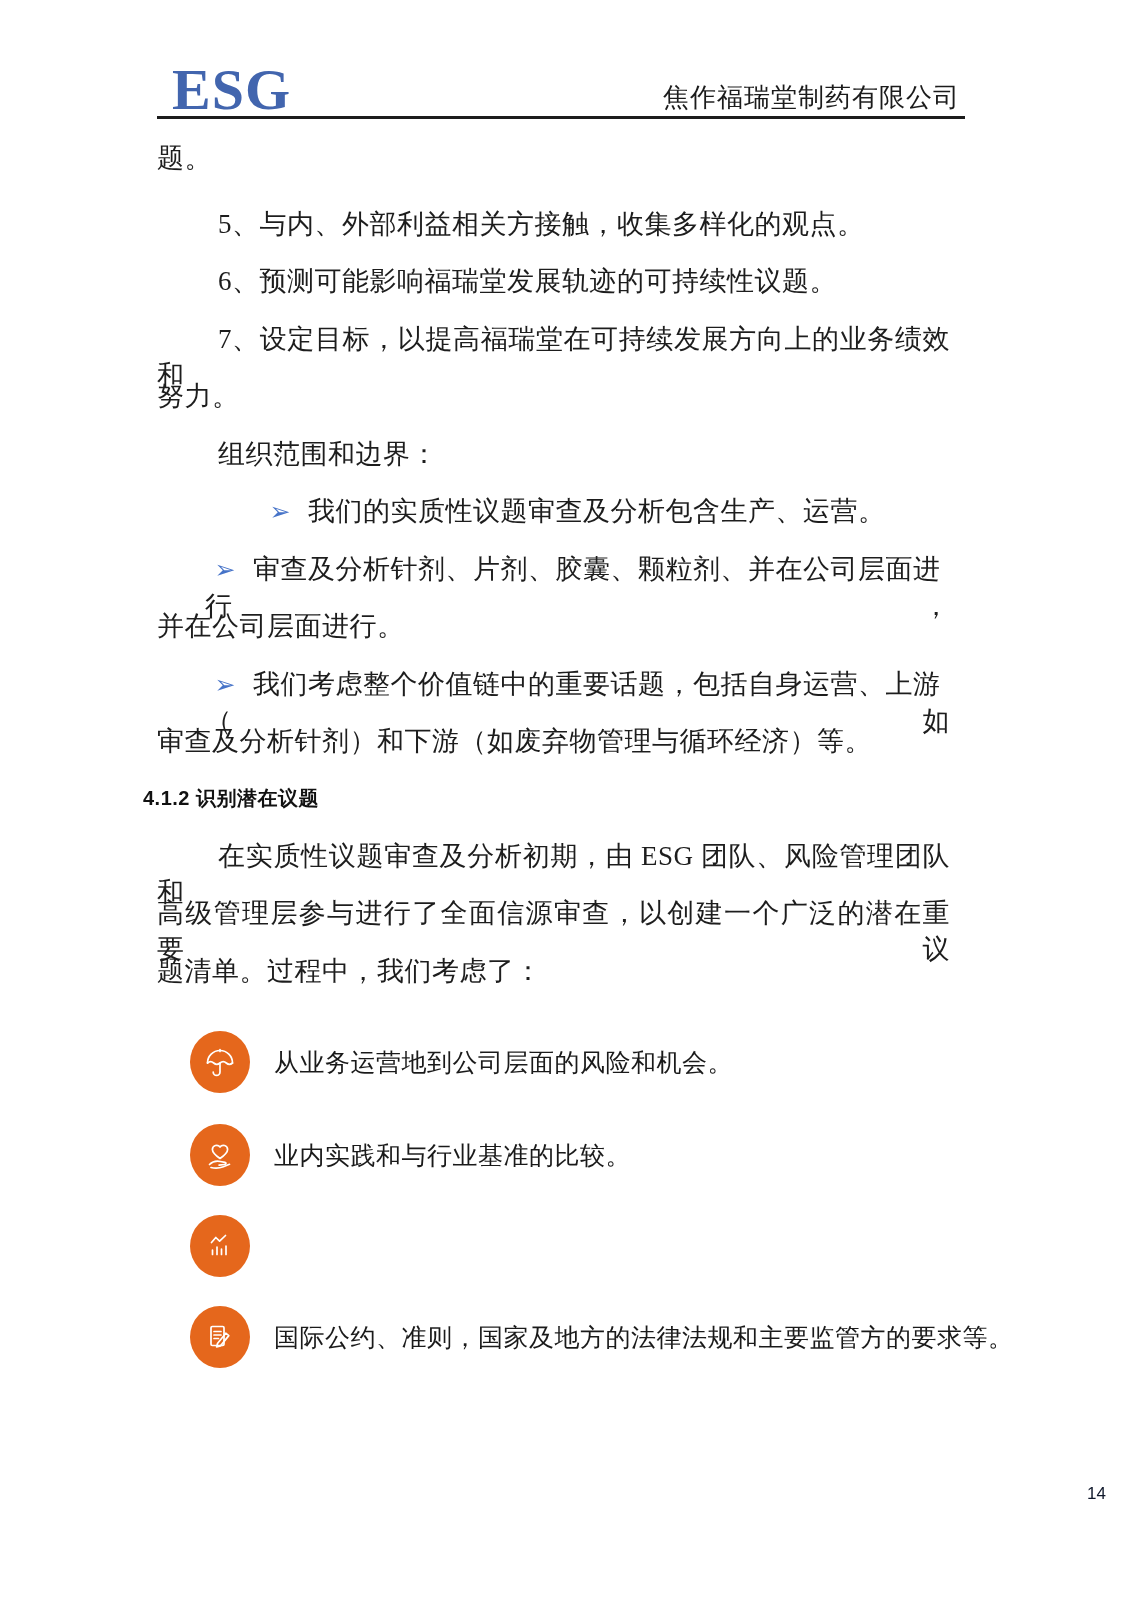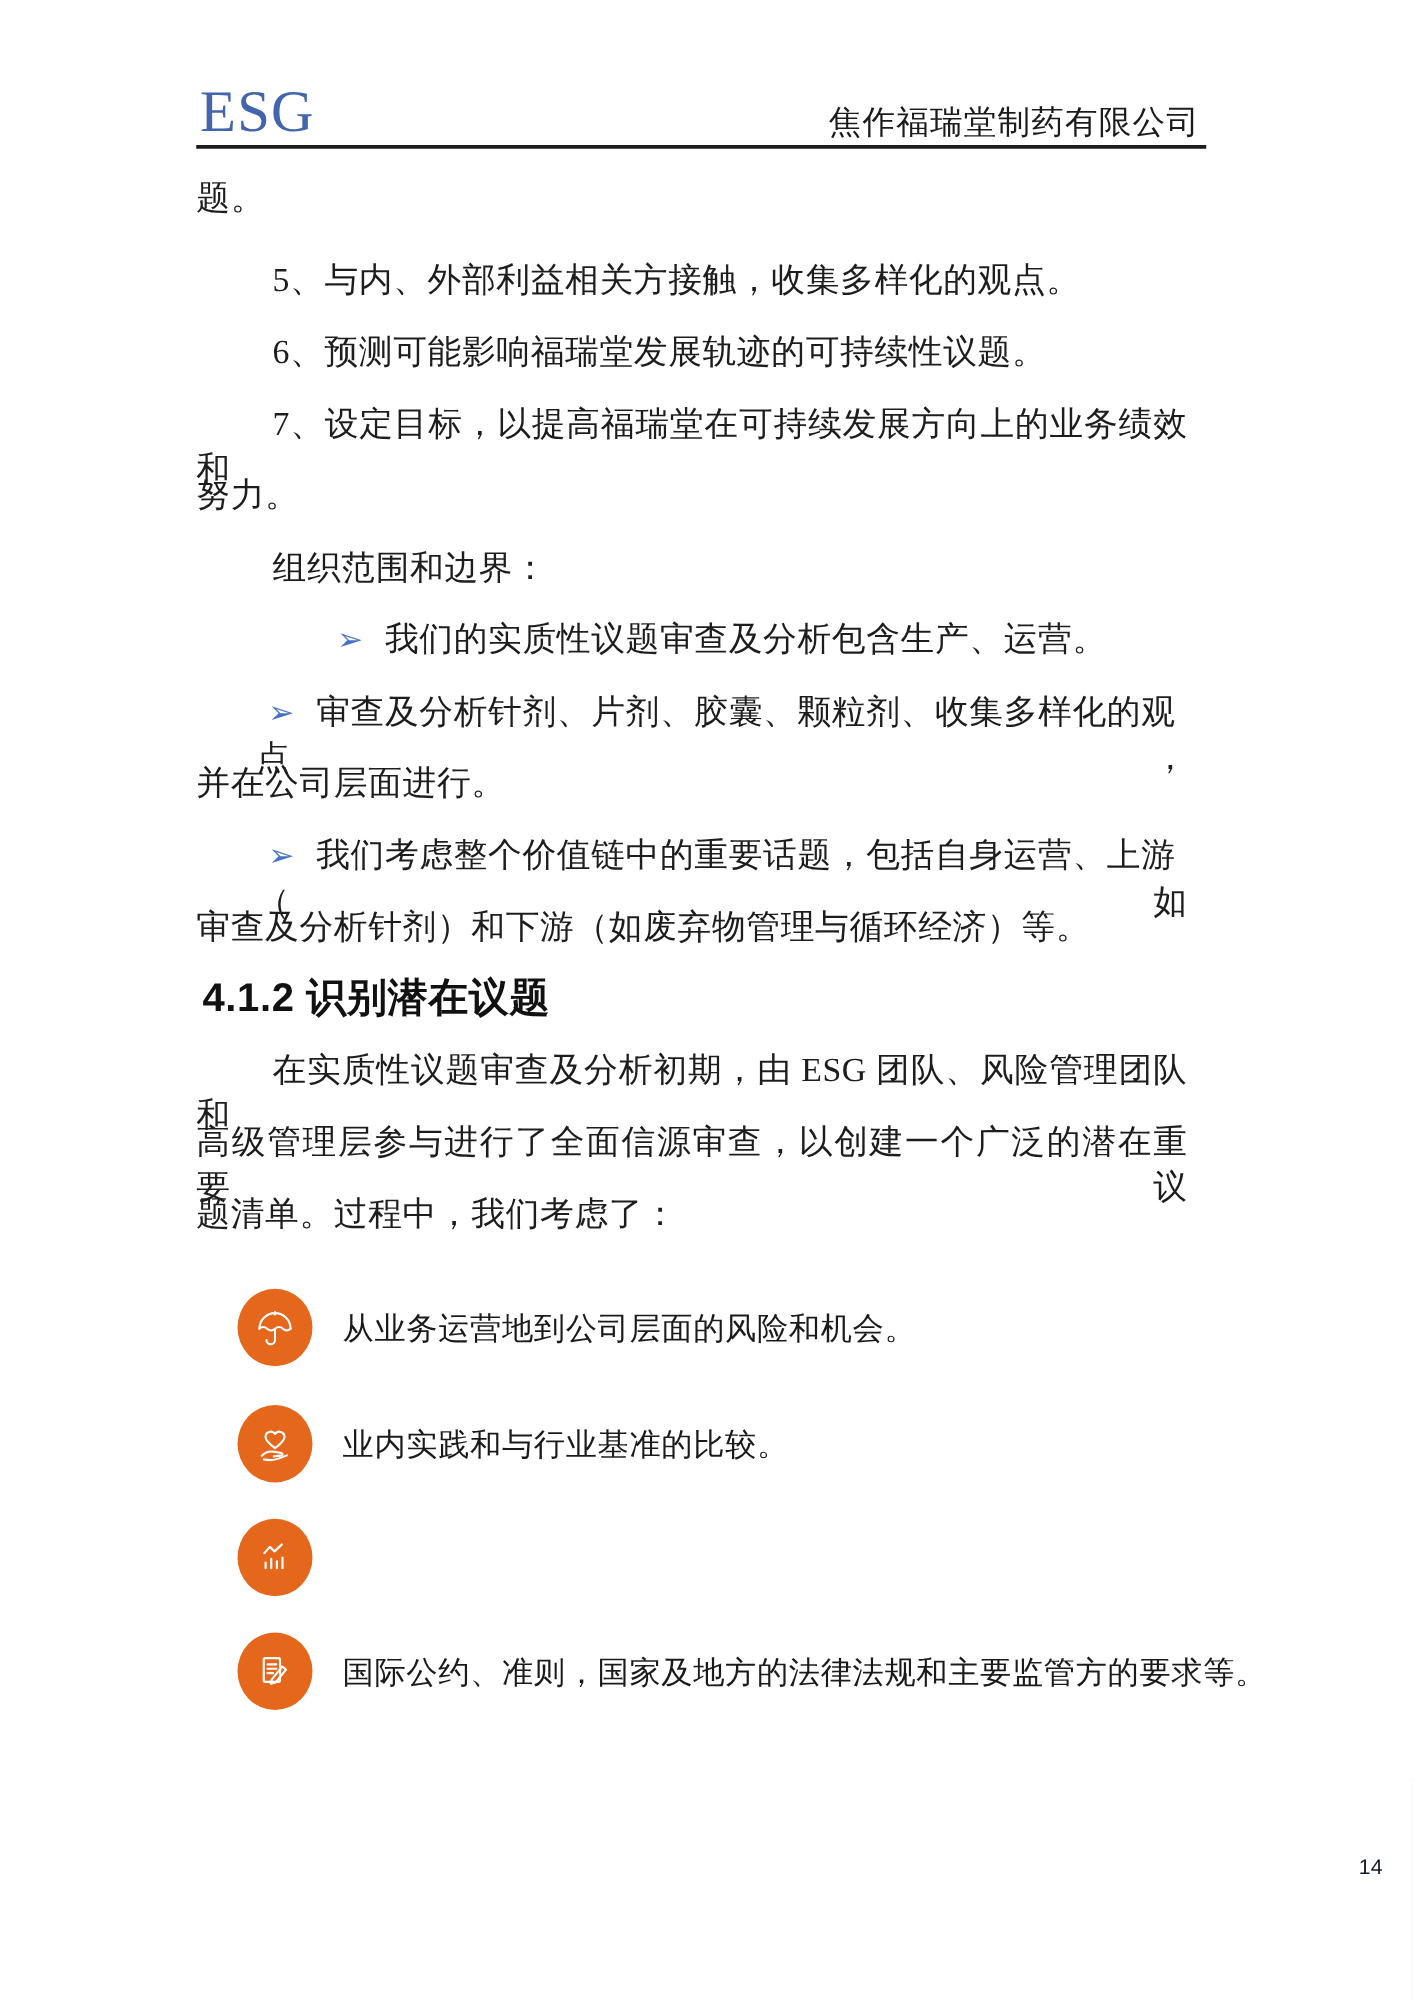--- a/index.html
+++ b/index.html
@@ -13,23 +13,23 @@
     position:relative;
     width:1130px;height:1600px;
     margin:0 auto;
     background:#ffffff;
     font-family:"Liberation Serif",serif;
     color:var(--ink);
     overflow:hidden;
   }
   
   .logo{
-    position:absolute;left:160px;top:64px;
+    position:absolute;left:172px;top:64px;
     font-family:"Liberation Serif",serif;
-    font-weight:normal;font-size:47px;line-height:52px;
+    font-weight:bold;font-size:58px;line-height:52px;
     color:var(--logo-blue);letter-spacing:1px;
   }
   .company{
     position:absolute;top:82px;right:170px;
     font-size:26px;line-height:32px;color:#1b1b1b;
     letter-spacing:1px;white-space:nowrap;
   }
   .hrule{
     position:absolute;left:157px;top:116px;
     width:808px;height:3px;background:#1c1c1c;
@@ -47,23 +47,23 @@
   }
   .indent{text-indent:61px;}
   .bl{padding-left:48px;width:745px;text-align:center;}
   .arrow{
     color:var(--bullet-blue);
     font-family:"DejaVu Sans",sans-serif;
     font-size:25px;
     margin-right:17px;
   }
   .heading{
-    position:absolute;left:162px;width:793px;
+    position:absolute;left:143px;width:793px;
     font-family:"Liberation Sans",sans-serif;
-    font-weight:bold;font-size:32px;line-height:36px;
+    font-weight:bold;font-size:20px;line-height:36px;
     color:#111;white-space:nowrap;letter-spacing:0.5px;
   }
   
   .icon-row{
     position:absolute;left:190px;height:62px;
     display:flex;align-items:center;gap:24px;
   }
   .badge{
     width:60px;height:62px;border-radius:50%;
     background:var(--accent-orange);
@@ -96,21 +96,21 @@
   <div class="ln indent" style="top:206px">5、与内、外部利益相关方接触，收集多样化的观点。</div>
   <div class="ln indent" style="top:263px">6、预测可能影响福瑞堂发展轨迹的可持续性议题。</div>
   <div class="ln indent jfull" style="top:321px">7、设定目标，以提高福瑞堂在可持续发展方向上的业务绩效和</div>
   <div class="ln" style="top:378px">努力。</div>
   <div class="ln indent" style="top:436px">组织范围和边界：</div>
 
   <div class="ln bl" style="top:493px">
     <span class="arrow">➢</span><span>我们的实质性议题审查及分析包含生产、运营。</span>
   </div>
   <div class="ln bl jfull" style="top:551px">
-    <span class="arrow">➢</span><span>审查及分析针剂、片剂、胶囊、颗粒剂、收集多样化的观点，</span>
+    <span class="arrow">➢</span><span>审查及分析针剂、片剂、胶囊、颗粒剂、并在公司层面进行，</span>
   </div>
   <div class="ln" style="top:608px">并在公司层面进行。</div>
   <div class="ln bl jfull" style="top:666px">
     <span class="arrow">➢</span><span>我们考虑整个价值链中的重要话题，包括自身运营、上游（如</span>
   </div>
   <div class="ln" style="top:723px">审查及分析针剂）和下游（如废弃物管理与循环经济）等。</div>
 
   <div class="heading" style="top:780px">4.1.2 识别潜在议题</div>
 
   <div class="ln indent jfull" style="top:838px">在实质性议题审查及分析初期，由 ESG 团队、风险管理团队和</div>

